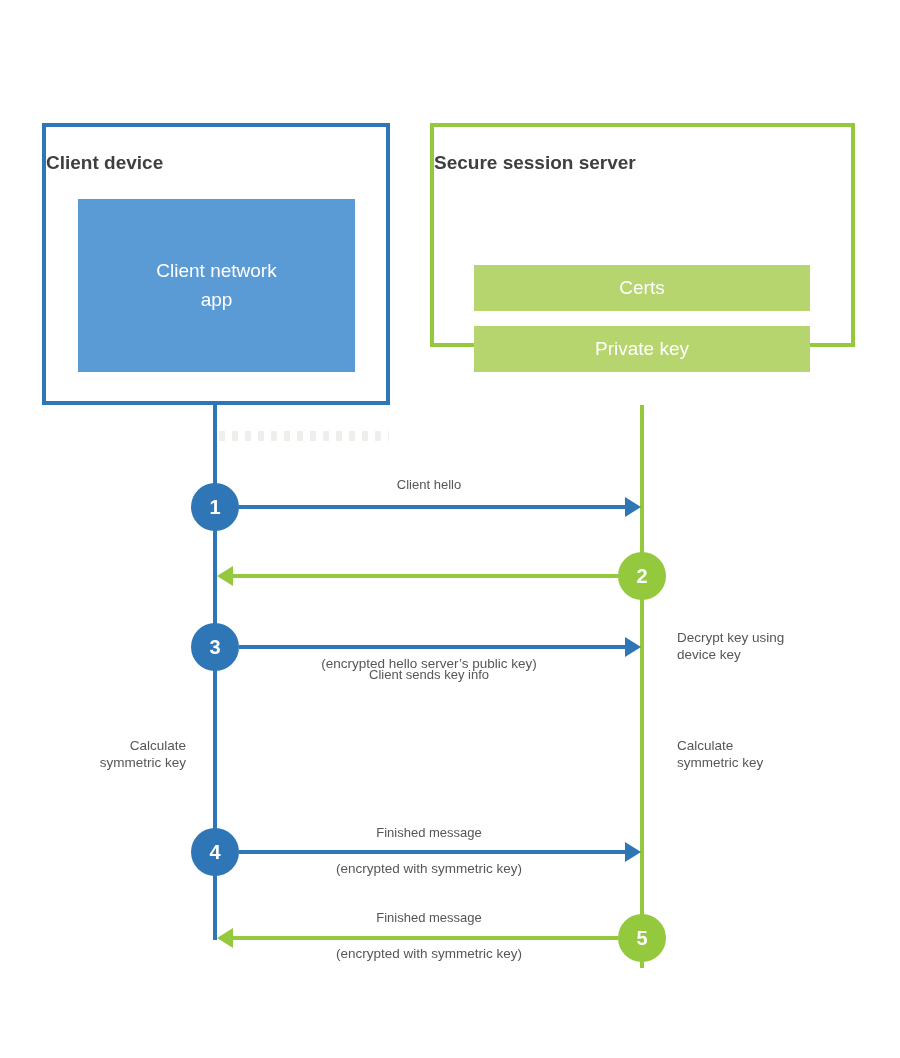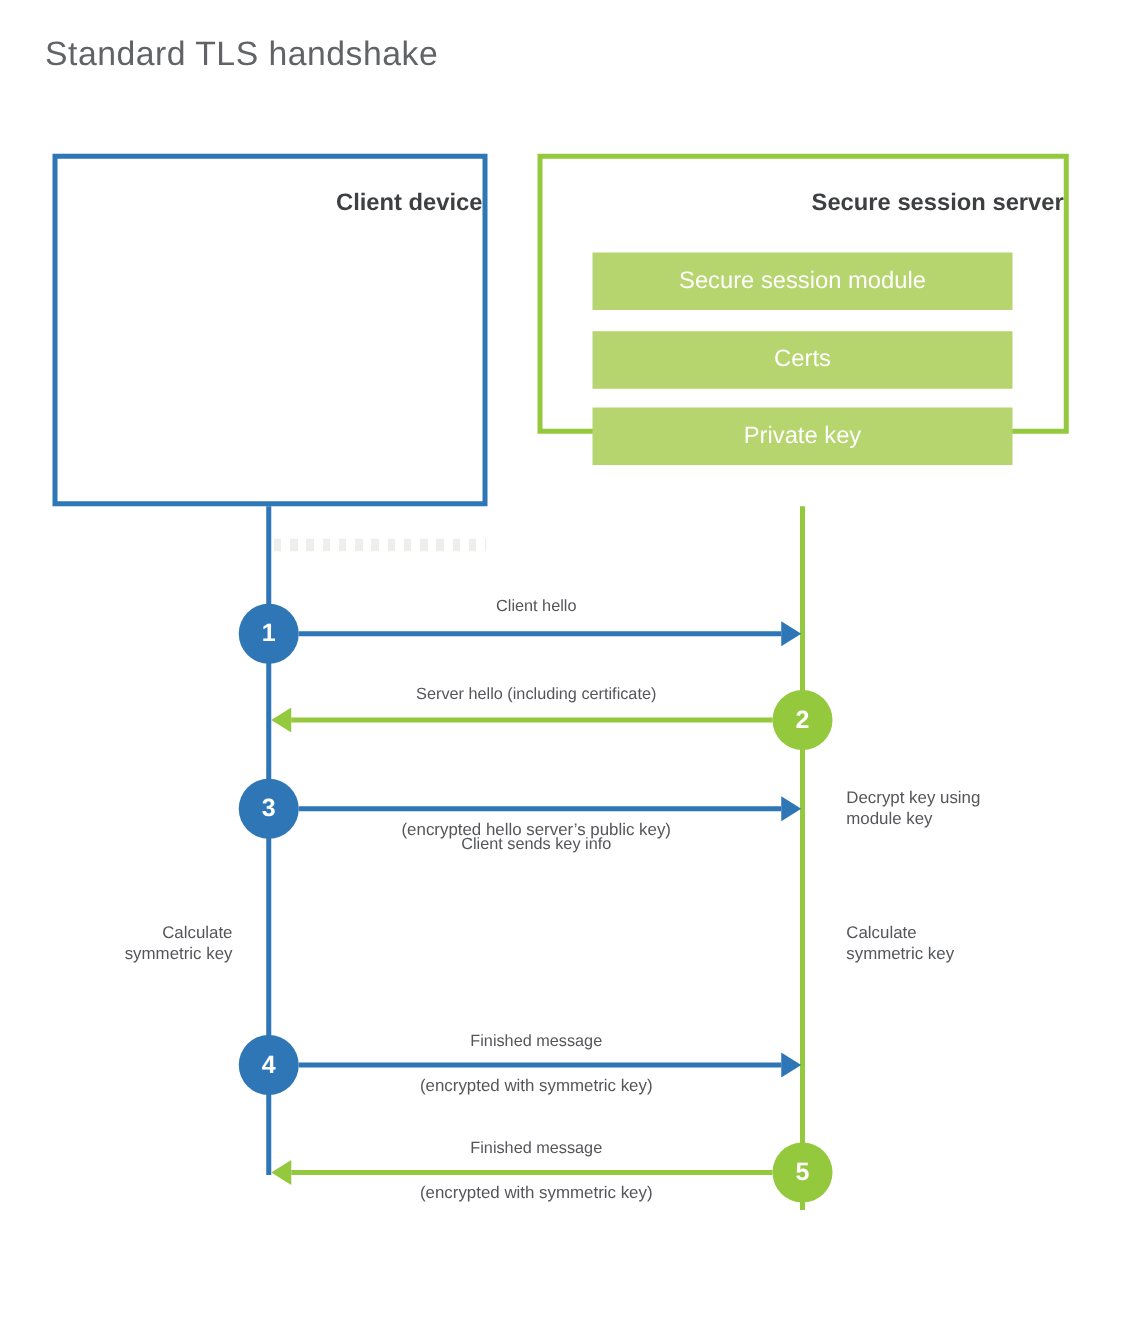--- a/index.html
+++ b/index.html
@@ -9,21 +9,21 @@
   }
   .diagram-title{
     position:absolute;left:36px;top:28px;font-size:27px;font-weight:300;
     color:#626366;letter-spacing:0.4px;
   }
   
   .entity-box{position:absolute;background:#ffffff;box-sizing:border-box;}
   .client-box{left:42px;top:123px;width:348px;height:282px;border:4px solid #2e76b5;}
   .server-box{left:430px;top:123px;width:425px;height:224px;border:4px solid #94c83d;}
   .entity-title{
-    position:absolute;top:25px;left:0;right:0;text-align:right;
+    position:absolute;top:25px;left:0;right:0;text-align:left;
     font-weight:bold;font-size:19px;color:#3e3f41;
   }
   .app-box{
     position:absolute;left:78px;top:199px;width:277px;height:173px;background:#5b9bd5;
     color:#ffffff;font-size:19px;display:flex;align-items:center;justify-content:center;
     text-align:center;white-space:pre-line;line-height:1.5;
   }
   .module-bar{
     position:absolute;left:474px;width:336px;height:46px;background:#b6d56e;
     color:#ffffff;font-size:19px;display:flex;align-items:center;justify-content:center;
@@ -76,54 +76,53 @@
   }
   .note-decrypt{left:677px;top:630px;}
   .note-calc-left{left:66px;top:738px;width:120px;text-align:right;}
   .note-calc-right{left:677px;top:738px;}
 </style>
 </head>
 <body>
 
 <div class="canvas">
 
-  <div class="diagram-title">Standard TLS handshake</div>
 
   <div class="entity-box client-box">
     <div class="entity-title">Client device</div>
   </div>
+  <div class="app-box">Client network
+app</div>
 
   <div class="entity-box server-box">
     <div class="entity-title">Secure session server</div>
   </div>
-  <div class="module-bar bar-1">Secure session module</div>
   <div class="module-bar bar-2">Certs</div>
   <div class="module-bar bar-3">Private key</div>
 
   <div class="lifeline lifeline-client"></div>
   <div class="lifeline lifeline-server"></div>
   <div class="artifact-dashes"></div>
 
   <div class="step-circle circle-blue c1">1</div>
   <div class="arrow-line arrow-blue l1"></div>
   <div class="arrow-head head-right h1"></div>
   <div class="msg-label t1">Client hello</div>
 
   <div class="step-circle circle-green c2">2</div>
   <div class="arrow-line arrow-green l2"></div>
   <div class="arrow-head head-left h2"></div>
-  <div class="msg-label t2">Server hello (including certificate)</div>
 
   <div class="step-circle circle-blue c3">3</div>
   <div class="arrow-line arrow-blue l3"></div>
   <div class="arrow-head head-right h3"></div>
   <div class="msg-label t3">Client sends key info</div>
   <div class="msg-label msg-sublabel t3s">(encrypted hello server’s public key)</div>
   <div class="side-note note-decrypt">Decrypt key using
-module key</div>
+device key</div>
 
   <div class="side-note note-calc-left">Calculate
 symmetric key</div>
   <div class="side-note note-calc-right">Calculate
 symmetric key</div>
 
   <div class="step-circle circle-blue c4">4</div>
   <div class="arrow-line arrow-blue l4"></div>
   <div class="arrow-head head-right h4"></div>
   <div class="msg-label t4">Finished message</div>

